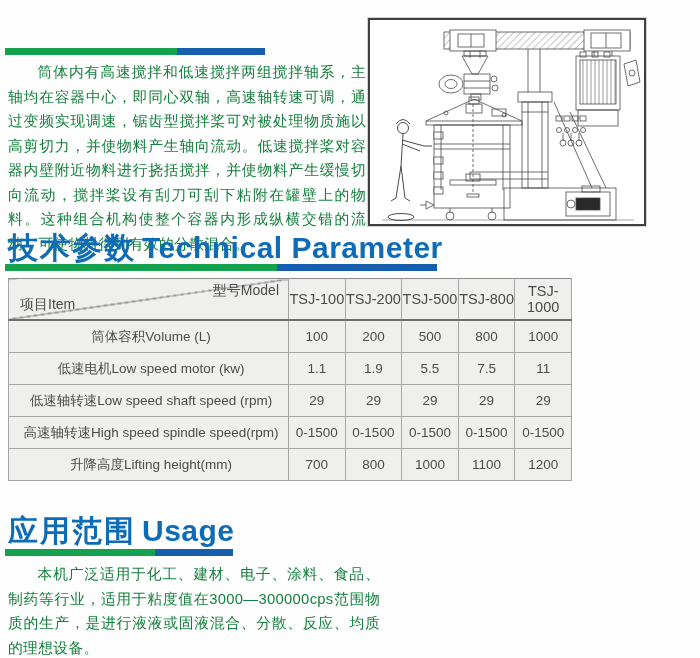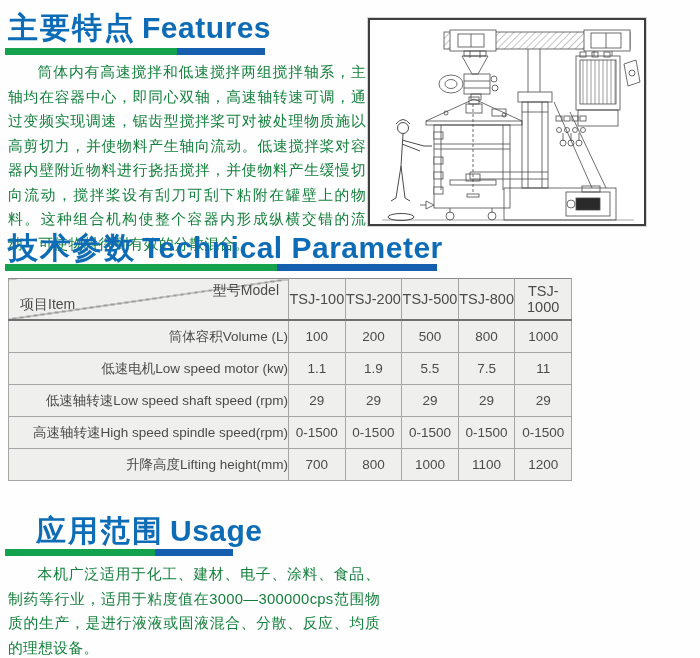--- a/index.html
+++ b/index.html
@@ -13,56 +13,53 @@
   .heading .zh{letter-spacing:2px;margin-right:6px;}
   .bar{position:absolute;left:5px;height:7px;display:flex;}
   .bar .g{background:#14a24f;height:100%;}
   .bar .b{background:#155fae;height:100%;}
   #features-heading{top:8px;}
   #features-bar{top:48px;}
   #features-bar .g{width:172px}#features-bar .b{width:88px}
   #tech-heading{top:228px;}
   #tech-bar{top:264px;}
   #tech-bar .g{width:272px}#tech-bar .b{width:160px}
-  #usage-heading{top:511px;margin-left:28px;}
+  #usage-heading{top:511px;}
   #usage-bar{top:549px;}
   #usage-bar .g{width:150px}#usage-bar .b{width:78px}
   
   .para{position:absolute;margin:0;text-align:justify;color:#15803d;
     font-size:14.8px;line-height:24.5px;text-indent:2em;letter-spacing:0.3px;}
   #features-para{left:8px;top:60px;width:358px;}
   #usage-para{left:8px;top:562px;width:372px;}
   
   .drawing{position:absolute;left:368px;top:18px;width:278px;height:208px;
     background:#ffffff;border:2px solid #3f3f3f;box-shadow:0 0 0 1px #d4d4d4;box-sizing:border-box;}
   .drawing svg{display:block;width:100%;height:100%;}
   
   table.spec{position:absolute;left:8px;top:278px;width:564px;border-collapse:collapse;
     background:#efefed;color:#4b4b4b;font-size:13.5px;table-layout:fixed;}
   table.spec th,table.spec td{border:1px solid #a5a5a5;padding:0;height:31px;
     text-align:center;font-weight:normal;}
   table.spec thead th{height:40px;font-size:14.5px;border-bottom:2px solid #6f6f6f;border-top:1px solid #8a8a8a;}
-  table.spec td.lbl{text-align:right;padding-left:5px;margin-top:32px;}
+  table.spec td.lbl{text-align:center;padding-left:5px;margin-top:32px;}
   col.c0{width:280px;}
   
   th.corner{position:relative;
     background-image:linear-gradient(to bottom right,
       transparent calc(50% - 1px), #9a9a9a calc(50% - 1px),
       #9a9a9a calc(50% + 0.5px), transparent calc(50% + 0.5px));}
   th.corner .model{position:absolute;top:3px;right:9px;font-size:14px;}
   th.corner .item{position:absolute;bottom:5px;left:11px;font-size:14px;}
 </style>
 </head>
 <body>
 
 <div class="page">
 
-  <div class="heading" id="features-heading">
-    <span class="zh">主要特点</span><span class="en">Features</span>
-  </div>
   <div class="bar" id="features-bar">
     <span class="g"></span>
       <span class="b"></span>
   </div>
   <p class="para" id="features-para">筒体内有高速搅拌和低速搅拌两组搅拌轴系，主轴均在容器中心，即同心双轴，高速轴转速可调，通过变频实现调速，锯齿型搅拌桨可对被处理物质施以高剪切力，并使物料产生轴向流动。低速搅拌桨对容器内壁附近物料进行挠括搅拌，并使物料产生缓慢切向流动，搅拌桨设有刮刀可刮下粘附在罐壁上的物料。这种组合机构使整个容器内形成纵横交错的流动，可使物料得到有效的分散混合。</p>
 
   <div class="drawing">
     <svg viewBox="0 0 274 204">
       <defs>
         <pattern id="hatchD" width="5" height="5" patternUnits="userSpaceOnUse" patternTransform="rotate(45)">

